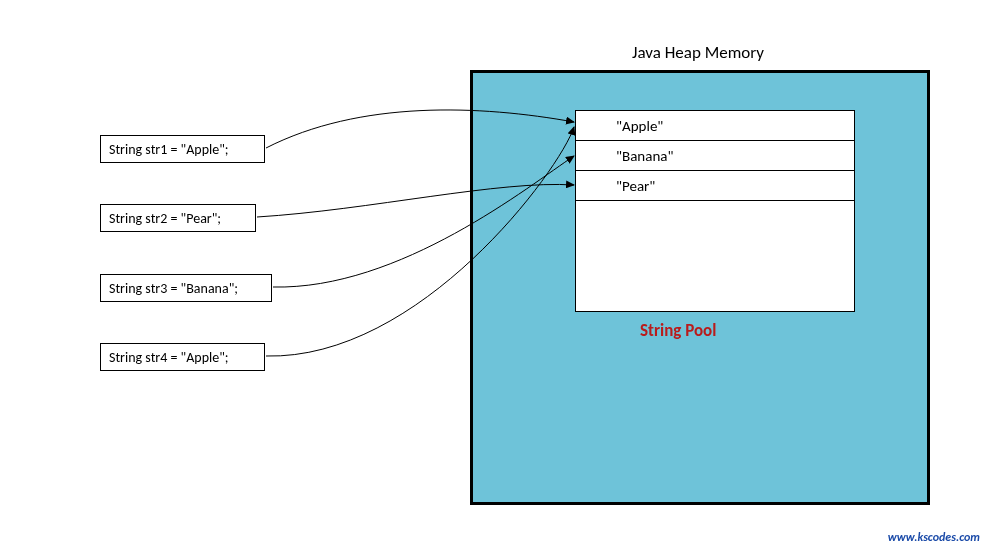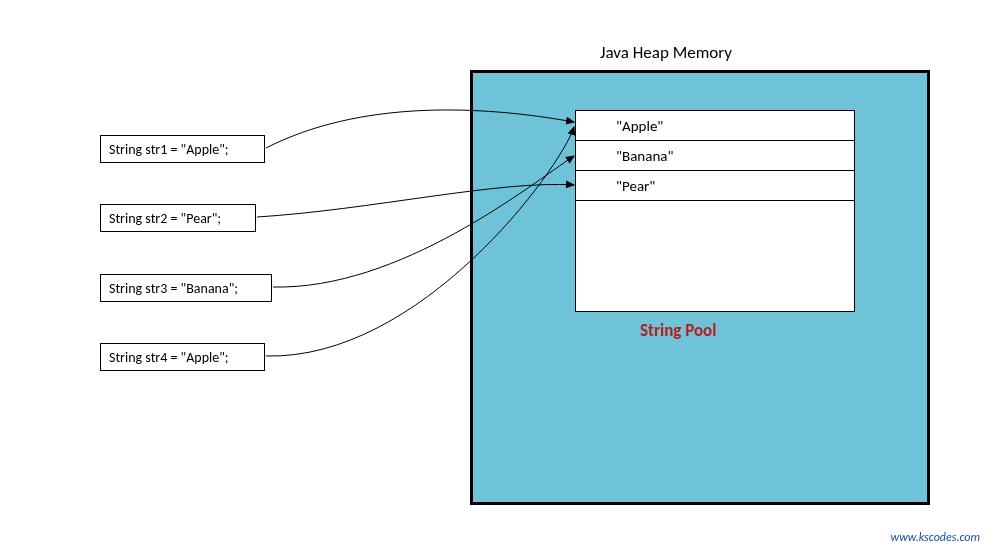--- a/index.html
+++ b/index.html
@@ -40,21 +40,21 @@
     position: absolute;
     border: 3px solid #000;
     background: #6ec3d9;
     left: 470px;
     top: 70px;
     width: 460px;
     height: 435px;
   }
   .heap-title {
     position: absolute;
-    left: 600px;
+    left: 632px;
     top: 42px;
     font-size: 17px;
     color: #000;
   }
   .pool-box {
     position: absolute;
     border: 1px solid #000;
     background: #fff;
     left: 575px;
     top: 110px;
@@ -80,21 +80,21 @@
     font-size: 17px;
     font-weight: bold;
     color: #b91c1c;
   }
   .watermark {
     position: absolute;
     right: 20px;
     bottom: 10px;
     font-size: 12px;
     font-style: italic;
-    font-weight: normal;
+    font-weight: bold;
     color: #1a4aa8;
   }
 </style>
 </head>
 <body>
 <div class="container">
 
 <div class="heap"></div>
 <div class="heap-title">Java Heap Memory</div>
 

